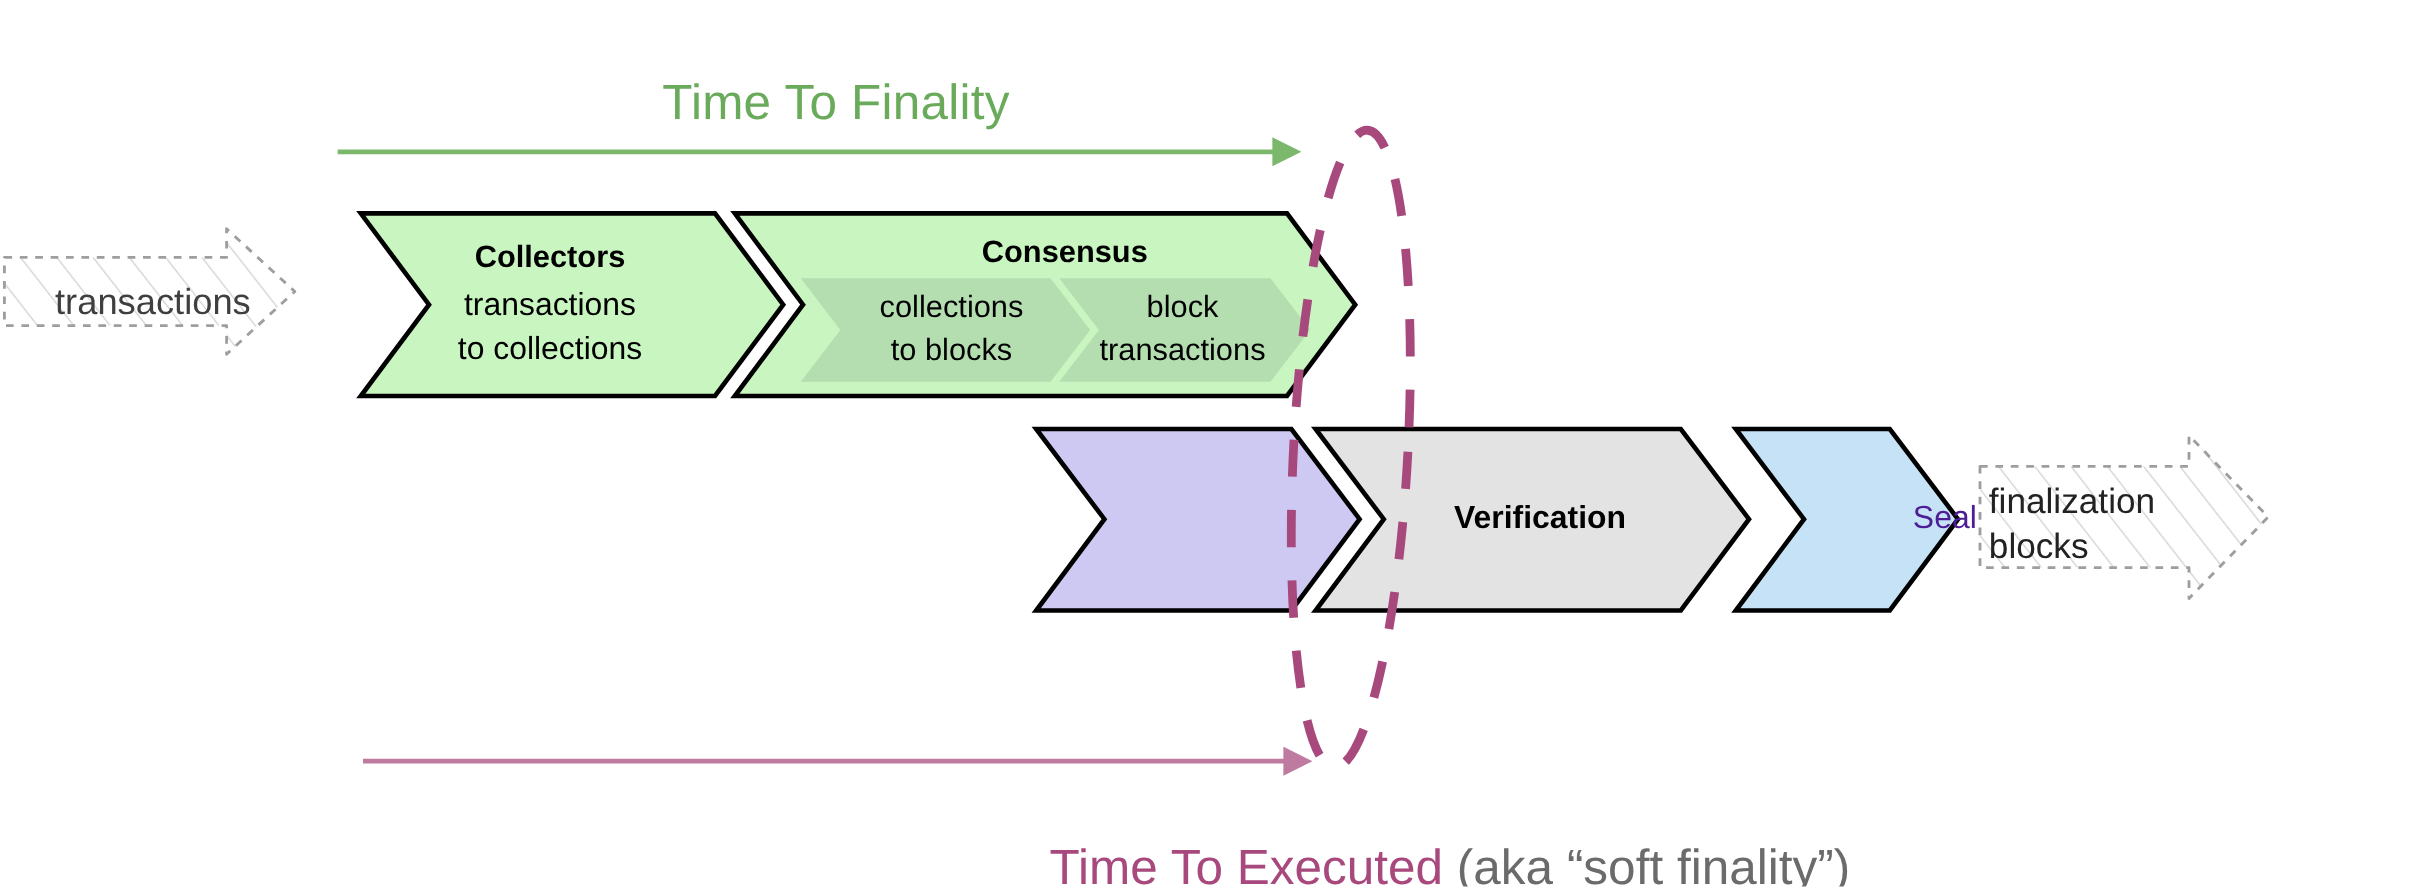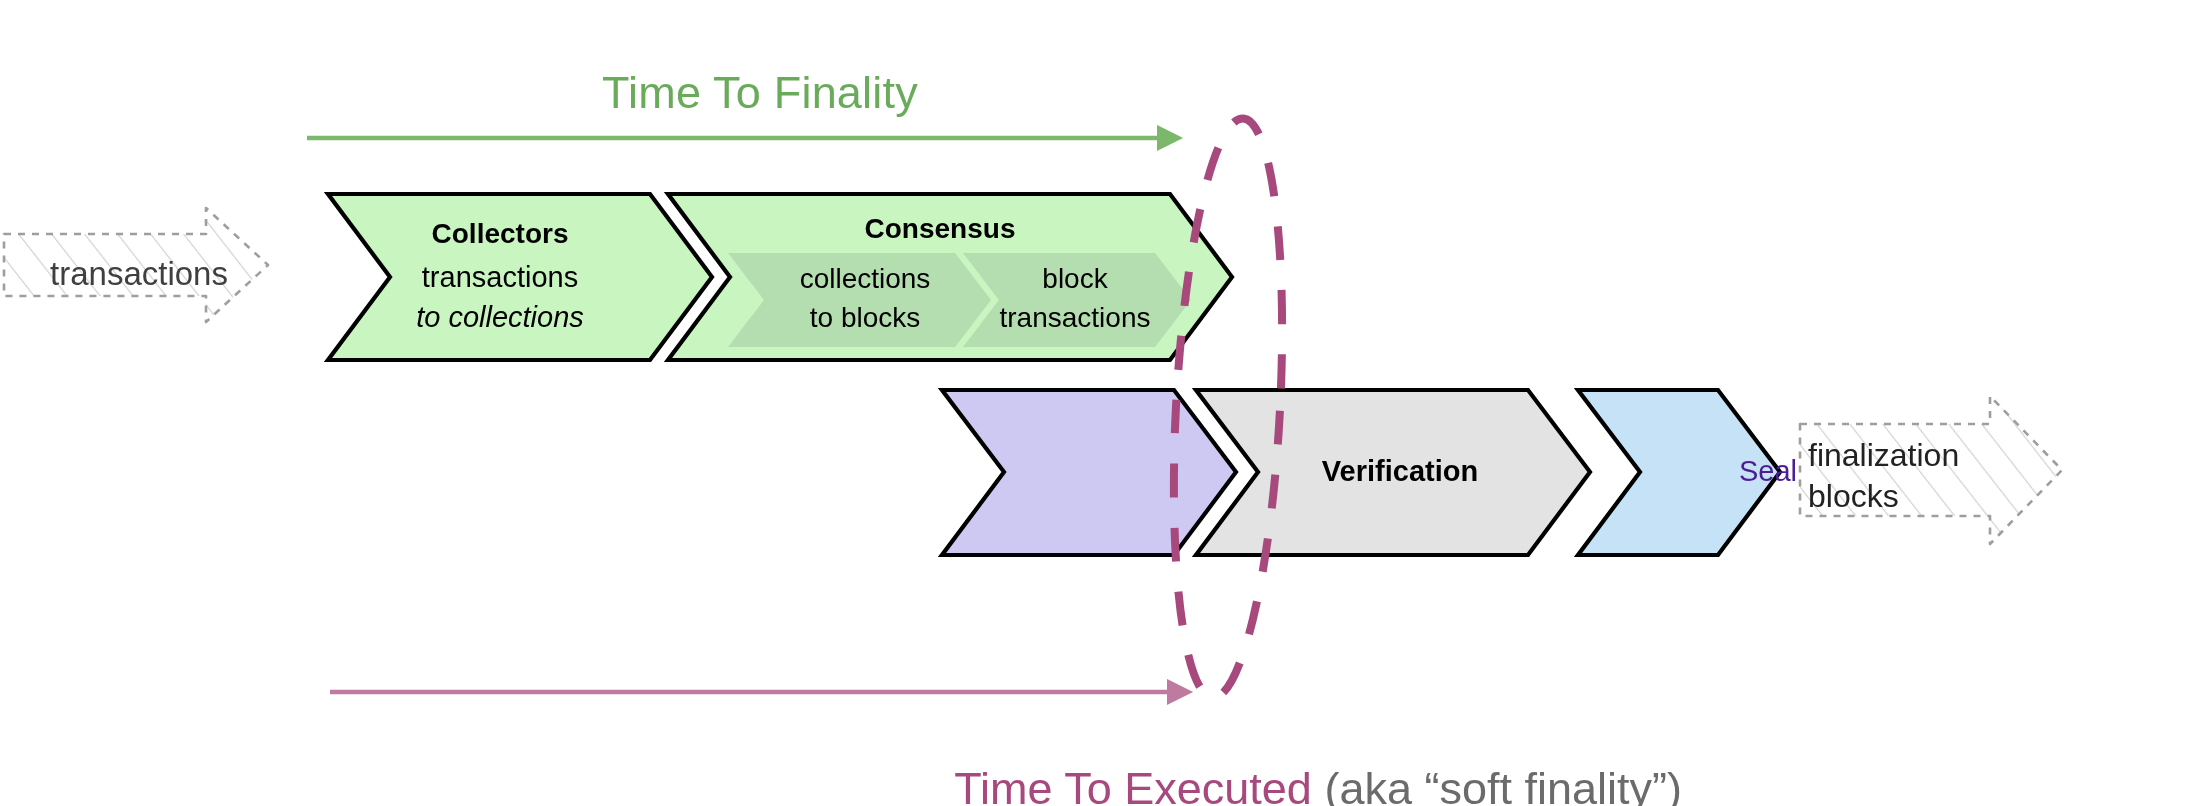--- a/index.html
+++ b/index.html
@@ -75,23 +75,23 @@
 
   </svg>
 
   <div class="lbl" style="left:500px;top:22px;width:520px;font-size:45px;color:#6aab5b;
               font-weight:400;letter-spacing:.2px;margin-top:44px;">Time To Finality</div>
 
   <div class="lbl" style="left:14px;top:255px;width:250px;font-size:33px;color:#3f3f3f;">transactions</div>
 
   <div class="lbl" style="left:350px;top:217px;width:300px;font-size:28px;font-weight:bold;color:#000;">Collectors</div>
   <div class="lbl" style="left:350px;top:260px;width:300px;font-size:29px;color:#000;">transactions</div>
-  <div class="lbl" style="left:350px;top:300px;width:300px;font-size:29px;color:#000;font-style:italic;">to collections</div>
+  <div class="lbl" style="left:350px;top:300px;width:300px;font-size:29px;color:#000;">to collections</div>
 
-  <div class="lbl" style="left:790px;top:212px;width:300px;font-size:28px;font-weight:bold;color:#000;">Consensus</div>
+  <div class="lbl" style="left:818px;top:212px;width:300px;font-size:28px;font-weight:bold;color:#000;">Consensus</div>
 
   <div class="lbl" style="left:740px;top:262px;width:250px;font-size:28px;color:#000;">collections</div>
   <div class="lbl" style="left:740px;top:301px;width:250px;font-size:28px;color:#000;">to blocks</div>
 
   <div class="lbl" style="left:955px;top:262px;width:240px;font-size:28px;color:#000;">block</div>
   <div class="lbl" style="left:955px;top:301px;width:240px;font-size:28px;color:#000;">transactions</div>
 
   <div class="lbl" style="left:1270px;top:454px;width:260px;font-size:29px;font-weight:bold;color:#000;">Verification</div>
   <div class="lbl" style="left:1698px;top:454px;width:140px;font-size:29px;font-weight:normal;color:#4c1d95;">Seal</div>
 

